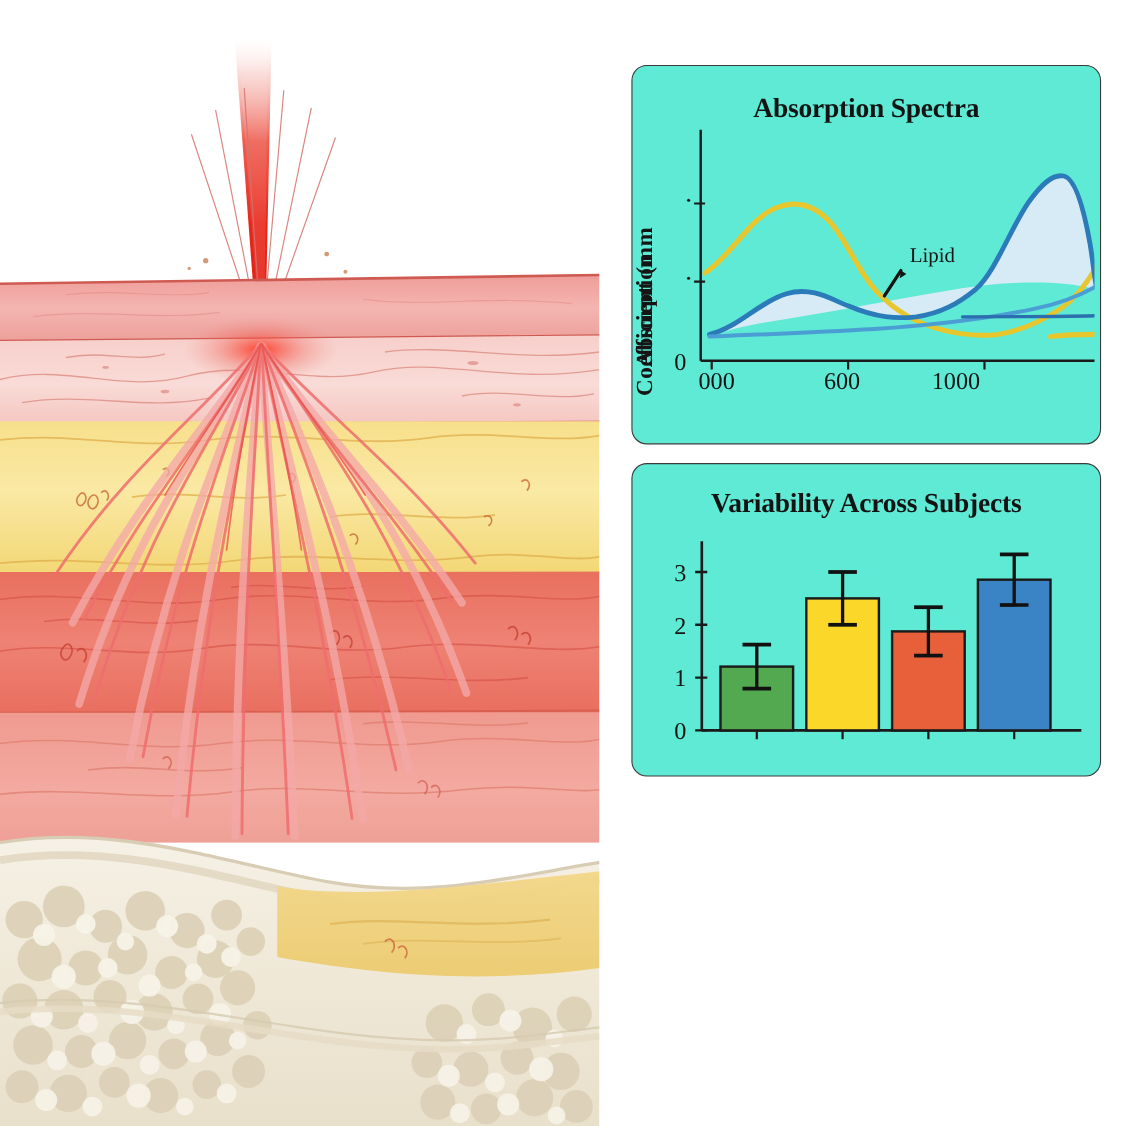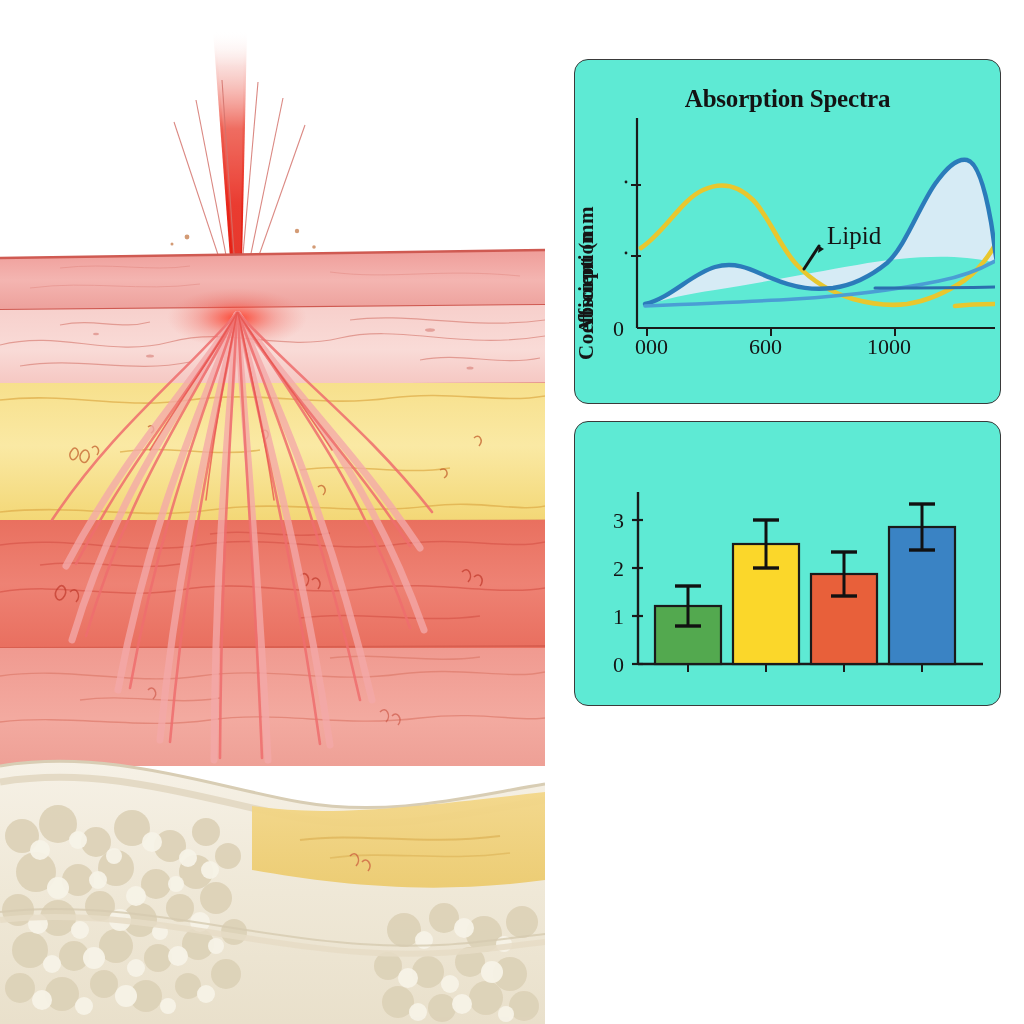--- a/index.html
+++ b/index.html
@@ -31,21 +31,21 @@
   .ylab{position:absolute;left:0;top:0;width:210px;height:30px;
         transform-origin:0 0;transform:rotate(-90deg) translate(-210px,0);
         font-size:21px;font-weight:700;color:#151515;white-space:nowrap;
         text-align:center;line-height:30px;}
   .ylab.b{letter-spacing:.6px;}
   .xlab{position:absolute;width:100%;text-align:center;font-size:22px;
         font-weight:400;color:#141414;}
   .xlab span{position:relative;}
   .xlab .ghost{position:absolute;left:-26px;top:0;}
   .ticklab{position:absolute;font-size:22px;color:#141414;}
-  .annot{position:absolute;font-size:25px;color:#141414;}
+  .annot{position:absolute;font-size:19px;color:#141414;}
 </style>
 </head>
 <body>
 
 <div id="stage">
 
   <div id="illustration">
     <svg width="545" height="1024" viewBox="0 0 545 1024" xmlns="http://www.w3.org/2000/svg">
       <defs>
         <linearGradient id="beamG" x1="0" y1="0" x2="0" y2="1">
@@ -416,25 +416,26 @@
       <path d="M229,209 L244,186" stroke="#141414" stroke-width="3" stroke-linecap="round" fill="none"></path>
       <path d="M244,186 l-1,7 l6,-4 z" fill="#141414"></path>
     </svg>
 
     <div class="annot" style="left:252px;top:162px;">Lipid</div>
 
     <div class="ticklab" style="left:38px;top:256px;">0</div>
 
     <div class="ticklab" style="left:60px;top:274px;">000</div>
     <div class="ticklab" style="left:174px;top:274px;">600</div>
-    <div class="ticklab" style="left:292px;top:274px;">1000</div>
+    <div class="ticklab" style="left:272px;top:274px;">1000</div>
 
   </div>
 
   <div class="card" id="card-bars">
+    <div class="card-title">Variability Across Subjects</div>
 
     <svg class="plot" width="427" height="285" viewBox="0 0 427 285">
 
       <line x1="63" y1="70" x2="63" y2="242" stroke="#1a1a1a" stroke-width="2.4"></line>
       <line x1="63" y1="242" x2="408" y2="242" stroke="#1a1a1a" stroke-width="2.4"></line>
 
       <line x1="57" y1="242" x2="68" y2="242" stroke="#1a1a1a" stroke-width="2.2"></line>
       <line x1="57" y1="194" x2="68" y2="194" stroke="#1a1a1a" stroke-width="2.2"></line>
       <line x1="57" y1="146" x2="68" y2="146" stroke="#1a1a1a" stroke-width="2.2"></line>
       <line x1="57" y1="98" x2="68" y2="98" stroke="#1a1a1a" stroke-width="2.2"></line>

